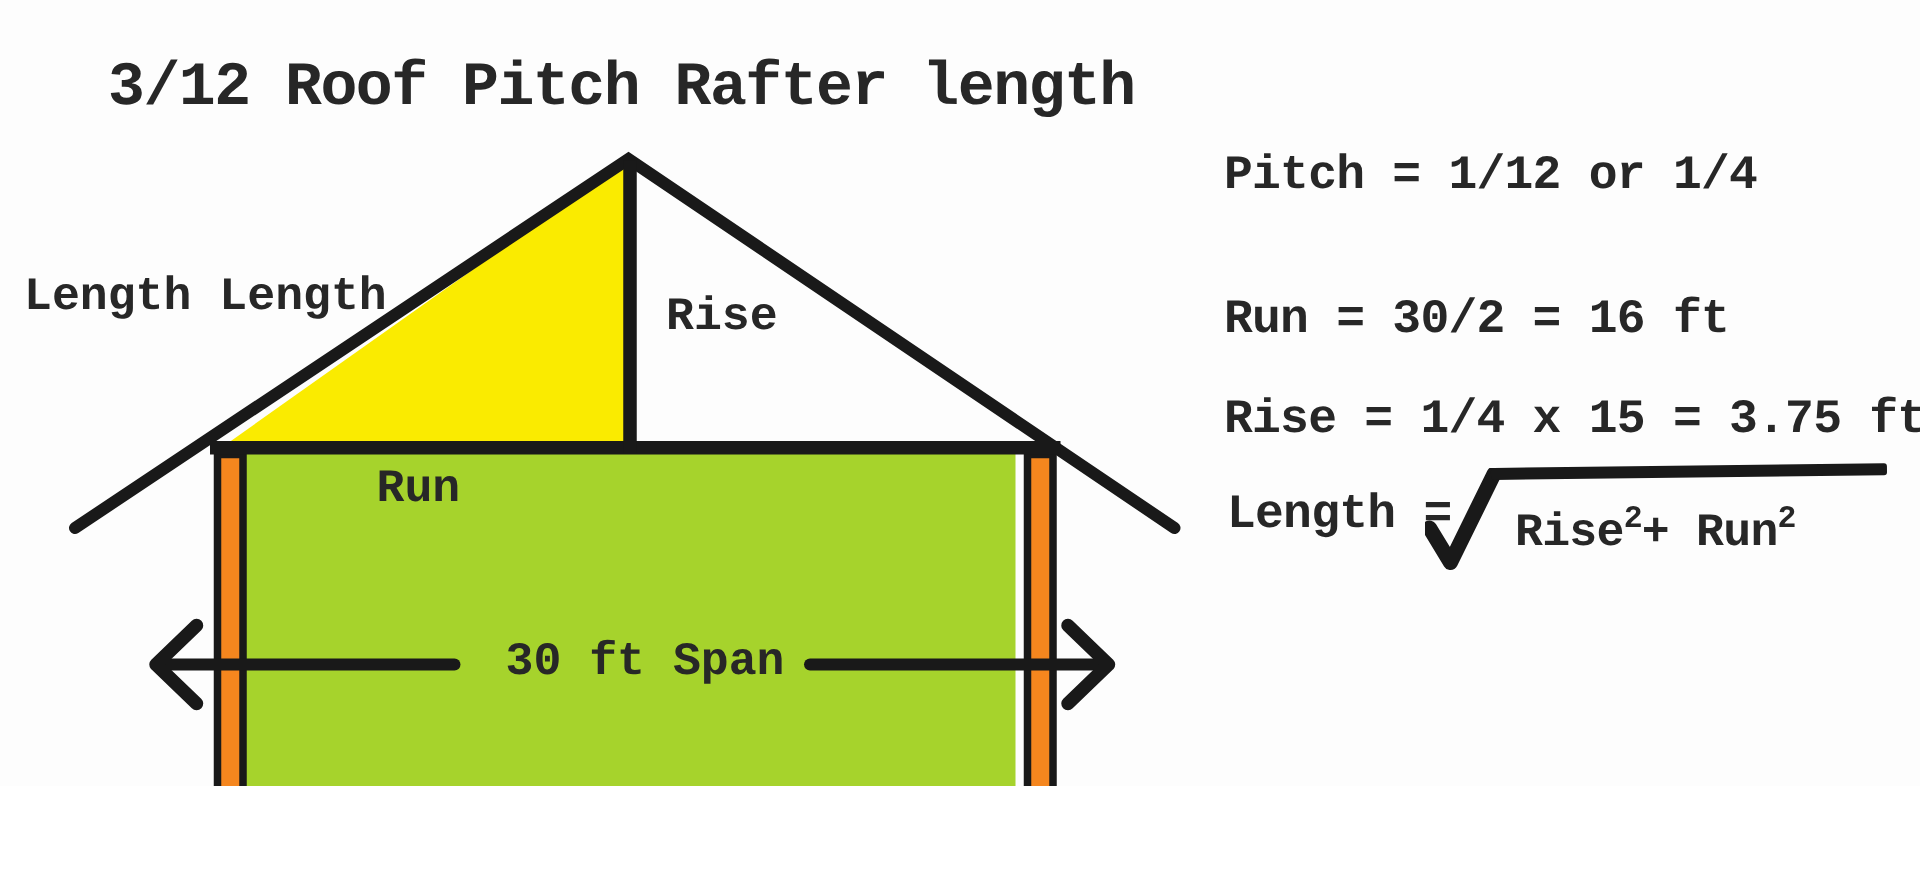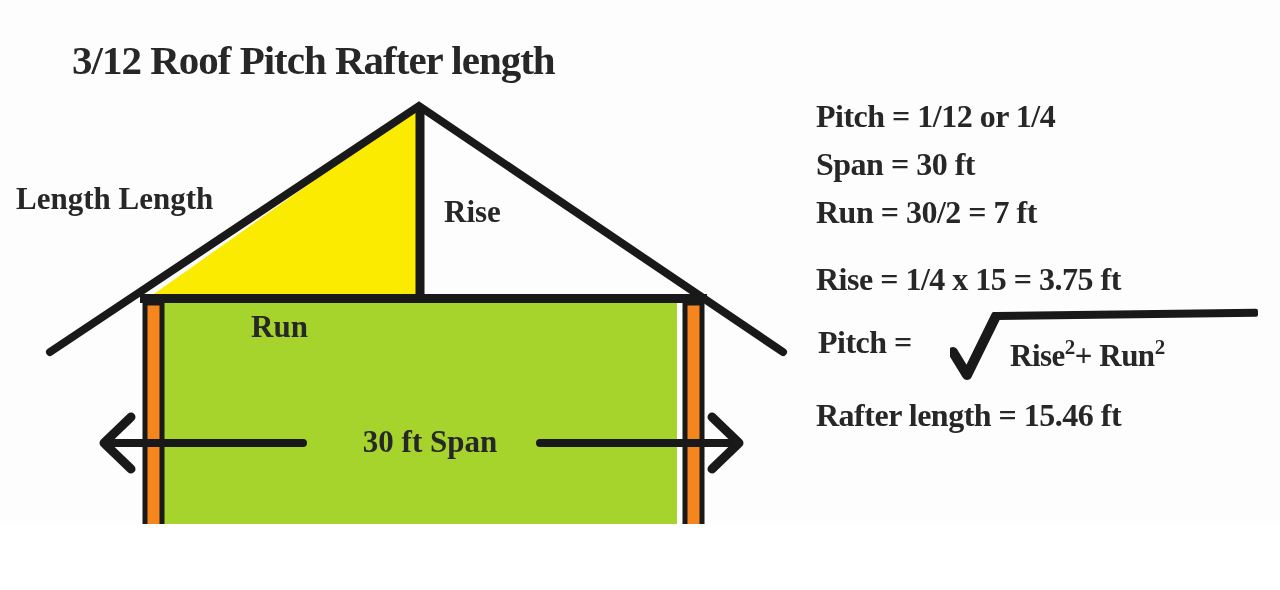--- a/index.html
+++ b/index.html
@@ -1,21 +1,21 @@
 <!DOCTYPE html>
 <html style="--roof-yellow: #FAEB00; --wall-green: #A6D32C; --post-orange: #F5861E; --line-black: #191919; --text: #272727; --bg: #fdfdfd;"><head>
 <meta charset="utf-8">
 <style>
   html, body { margin: 0; padding: 0; background: #ffffff; }
   #stage {
     position: relative;
     width: 1280px;
     height: 524px;
     background: var(--bg, #fdfdfd);
-    font-family: Liberation Serif, serif;
+    font-family: Liberation Mono, monospace;
     overflow: hidden;
     color: var(--text, #272727);
   }
   .abs { position: absolute; white-space: nowrap; }
   #diagram-svg { position: absolute; left: 0; top: 0; }
 
   .title {
     left: 72px; top: 36px;
     font-size: 41px; font-weight: 700;
     letter-spacing: -1px;
@@ -80,26 +80,24 @@
   </svg>
 
   <div class="abs title">3/12 Roof Pitch Rafter length</div>
 
   <div class="abs lbl lbl-rafter-length">Length Length</div>
   <div class="abs lbl lbl-rise">Rise</div>
   <div class="abs lbl lbl-run">Run</div>
   <div class="abs lbl lbl-span">30 ft Span</div>
 
   <div class="abs calc calc-pitch">Pitch = 1/12 or 1/4</div>
-  <div class="abs calc calc-span">Span = 30 ft</div>
-  <div class="abs calc calc-run">Run = 30/2 = 7 ft</div>
+  <div class="abs calc calc-run">Run = 30/2 = 16 ft</div>
   <div class="abs calc calc-rise">Rise = 1/4 x 15 = 3.75 ft</div>
 
-  <div class="abs formula-lhs">Pitch =</div>
+  <div class="abs formula-lhs">Length =</div>
   <svg class="abs radical-svg" width="52" height="72" viewBox="0 0 52 72">
     <path d="M3 40 L17 63 L46 4" fill="none" style="stroke:var(--line-black,#191919)" stroke-width="10" stroke-linecap="round" stroke-linejoin="round"></path>
   </svg>
   <div class="abs vinculum"></div>
   <div class="abs formula-expr"><span>Rise</span><span class="sup">2</span><span>+ Run</span><span class="sup">2</span></div>
 
-  <div class="abs calc calc-result">Rafter length = 15.46 ft</div>
 
 </div>
 
 </body></html>

